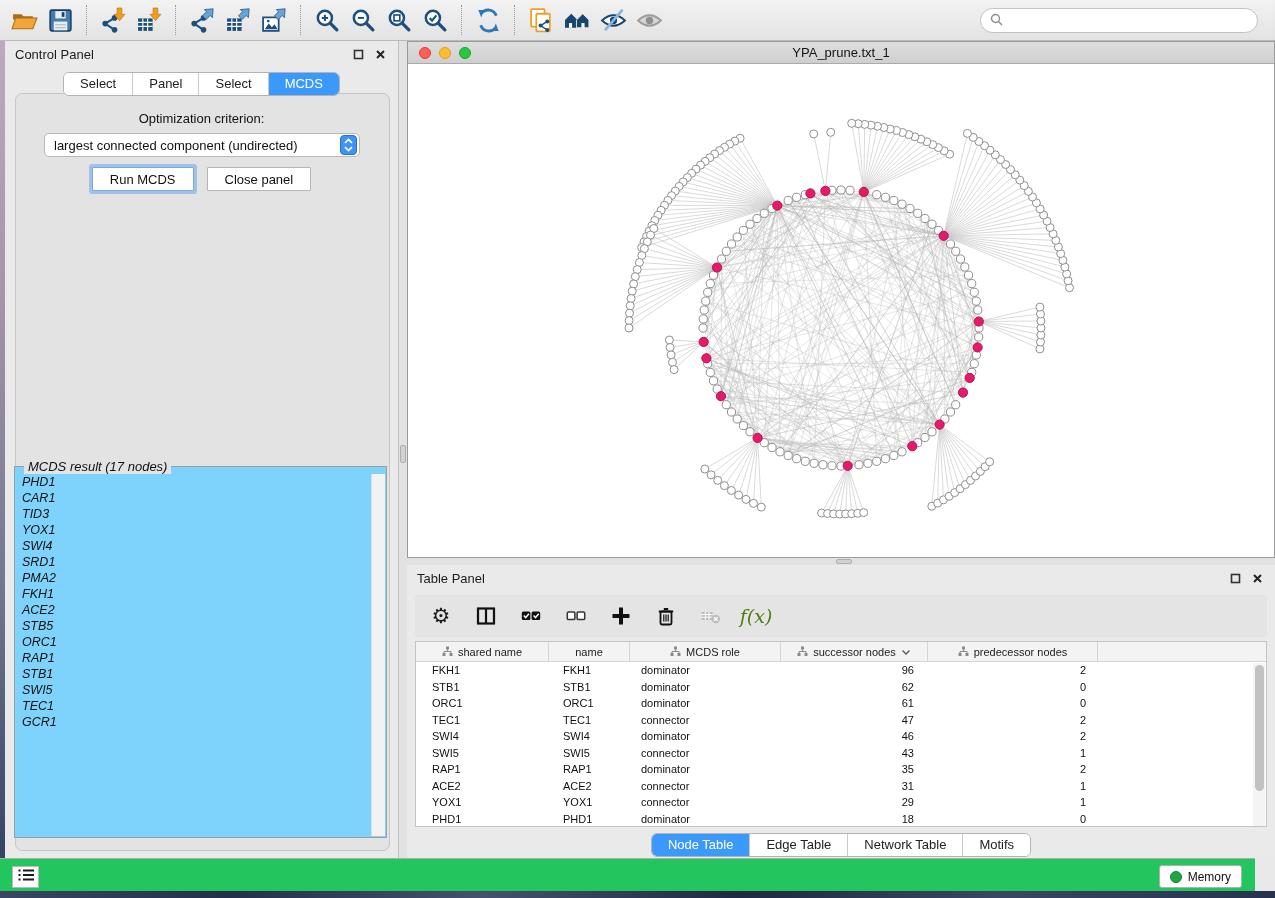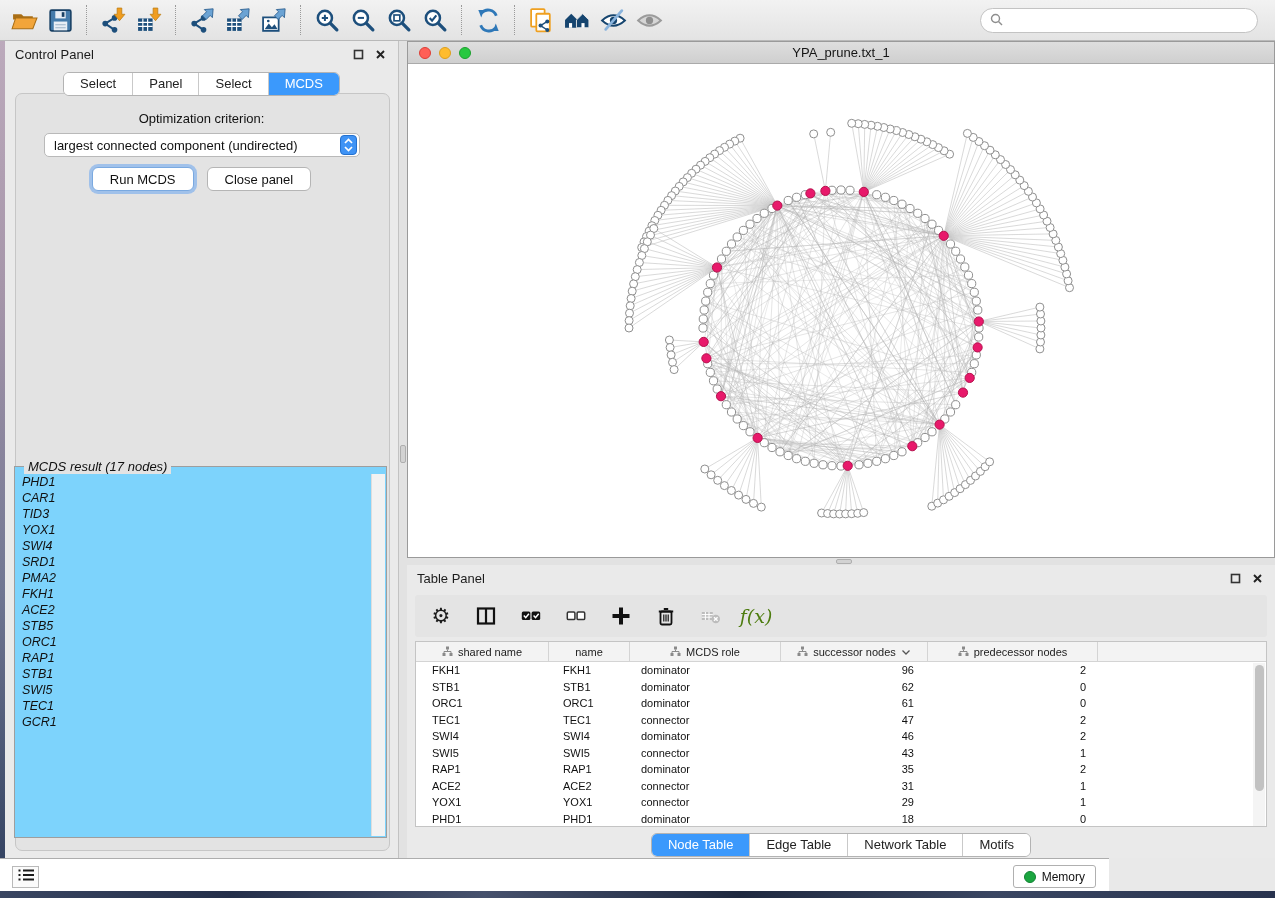--- a/index.html
+++ b/index.html
@@ -39,21 +39,21 @@
   .seg .tab:first-child { border-left:none; }
   .seg .tab.active { background:#3b99fc; color:#fff; }
   #cp-surface { position:absolute; left:10px; top:52px; right:8px; bottom:7px;
     background:#e3e3e3; border:1px solid #c6c6c6; border-radius:7px; }
   #opt-label { position:absolute; left:0; top:70px; width:100%; text-align:center; font-size:13px; color:#111; }
   #criterion { position:absolute; left:39px; top:92px; width:316px; height:24px; background:#fff;
     border:1px solid #b9b9b9; border-radius:5px; display:flex; align-items:center; font-size:13px; color:#111; }
   #criterion .val { flex:1; padding-left:9px; white-space:nowrap; overflow:hidden; }
   #criterion .spin { width:17px; height:20px; margin-right:2px; }
   #cp-buttons { position:absolute; left:0; top:126px; width:100%; display:flex; justify-content:center; gap:13px; }
-  .mac-btn { height:24px; background:#fff; border:1px solid #b5b5b5; border-radius:6px;
+  .mac-btn { height:24px; background:#fff; border:1px solid #b5b5b5; border-radius:1px;
     font-size:13px; color:#111; padding:0 17px; display:flex; align-items:center; }
   .mac-btn.focus { box-shadow:0 0 0 3px rgba(106,166,240,.55); border-color:#7aa9e0; }
   #mcds-fieldset { position:absolute; left:9px; top:425px; width:373px; height:372px;
     border:1px solid #9e9e9e; background:#7dd3fc;font-style:italic; }
   #mcds-legend { position:absolute; left:9px; top:-8px; background:#e3e3e3; padding:0 4px;
     font-size:13px; color:#111; white-space:nowrap; }
   #mcds-list { position:absolute; left:1px; top:7px; right:15px; bottom:1px; overflow:hidden;
     font-size:12.5px; color:#111; padding-left:6px; }
   #mcds-list div { line-height:16px; }
   #mcds-scroll { position:absolute; right:1px; top:7px; width:14px; bottom:1px;
@@ -93,21 +93,21 @@
     border-right:1px solid #d4d4d4; height:100%; }
   .th.filler { border-right:none; flex:1; }
   .tr { display:flex; height:16.5px; font-size:11px; color:#111; align-items:center; }
   .td { height:100%; display:flex; align-items:center; }
   #tbl-scroll { position:absolute; right:1px; top:21px; width:12px; height:164px; background:#f4f4f4; }
   #tbl-scroll .thumb { position:absolute; left:1.5px; top:2px; width:9px; height:126px;
     background:#c2c2c2; border-radius:5px; }
   #tp-tabs { position:absolute; left:0; top:268px; width:100%; display:flex; justify-content:center; }
 
   
-  #status { left:0; top:858px; width:1109px; height:33px; background:#ffffff;
+  #status { left:0; top:858px; width:1255px; height:33px; background:#22c55e;
     border-top:1px solid #adadad; }
   #status-list-btn { position:absolute; left:12px; top:7px; width:27px; height:22px; background:#fbfbfb;
     border:1px solid #b9b9b9; display:flex; align-items:center; justify-content:center; }
   #memory-btn { position:absolute; right:13px; top:6px; height:23px; background:#fff;
     border:1px solid #b0b0b0; border-radius:3px; display:flex; align-items:center; gap:6px;
     padding:0 10px; font-size:12px; color:#111; }
   #memory-dot { width:12px; height:12px; border-radius:50%; background:#1ba640; border:1px solid #128234; }
 </style>
 </head>
 <body>

